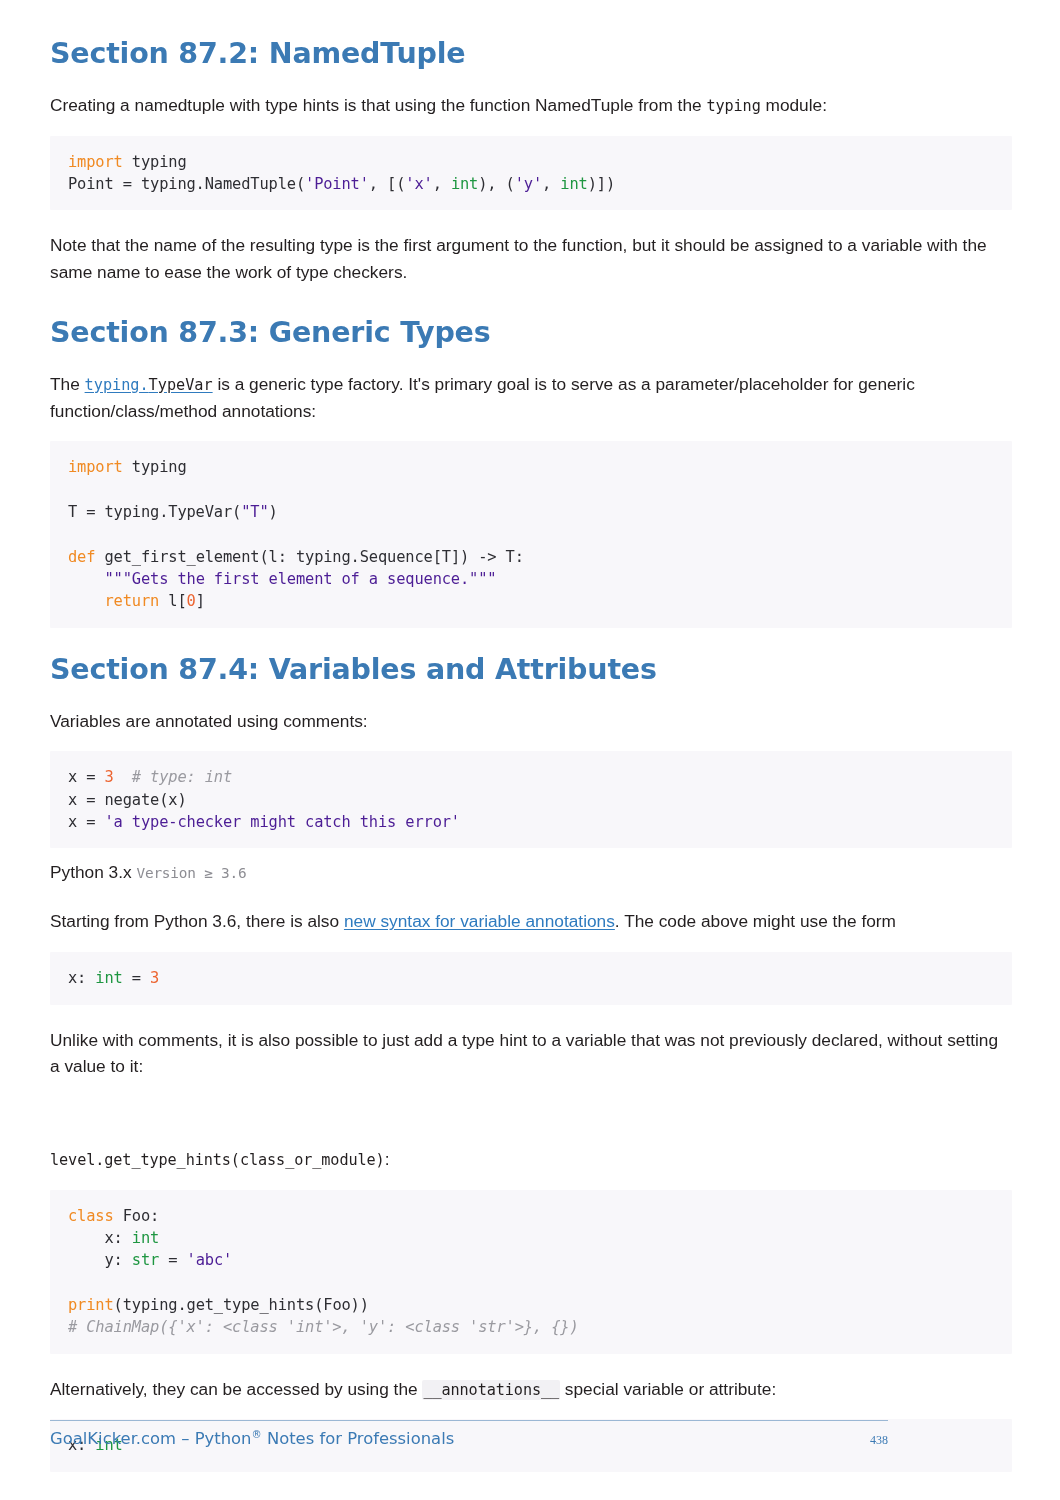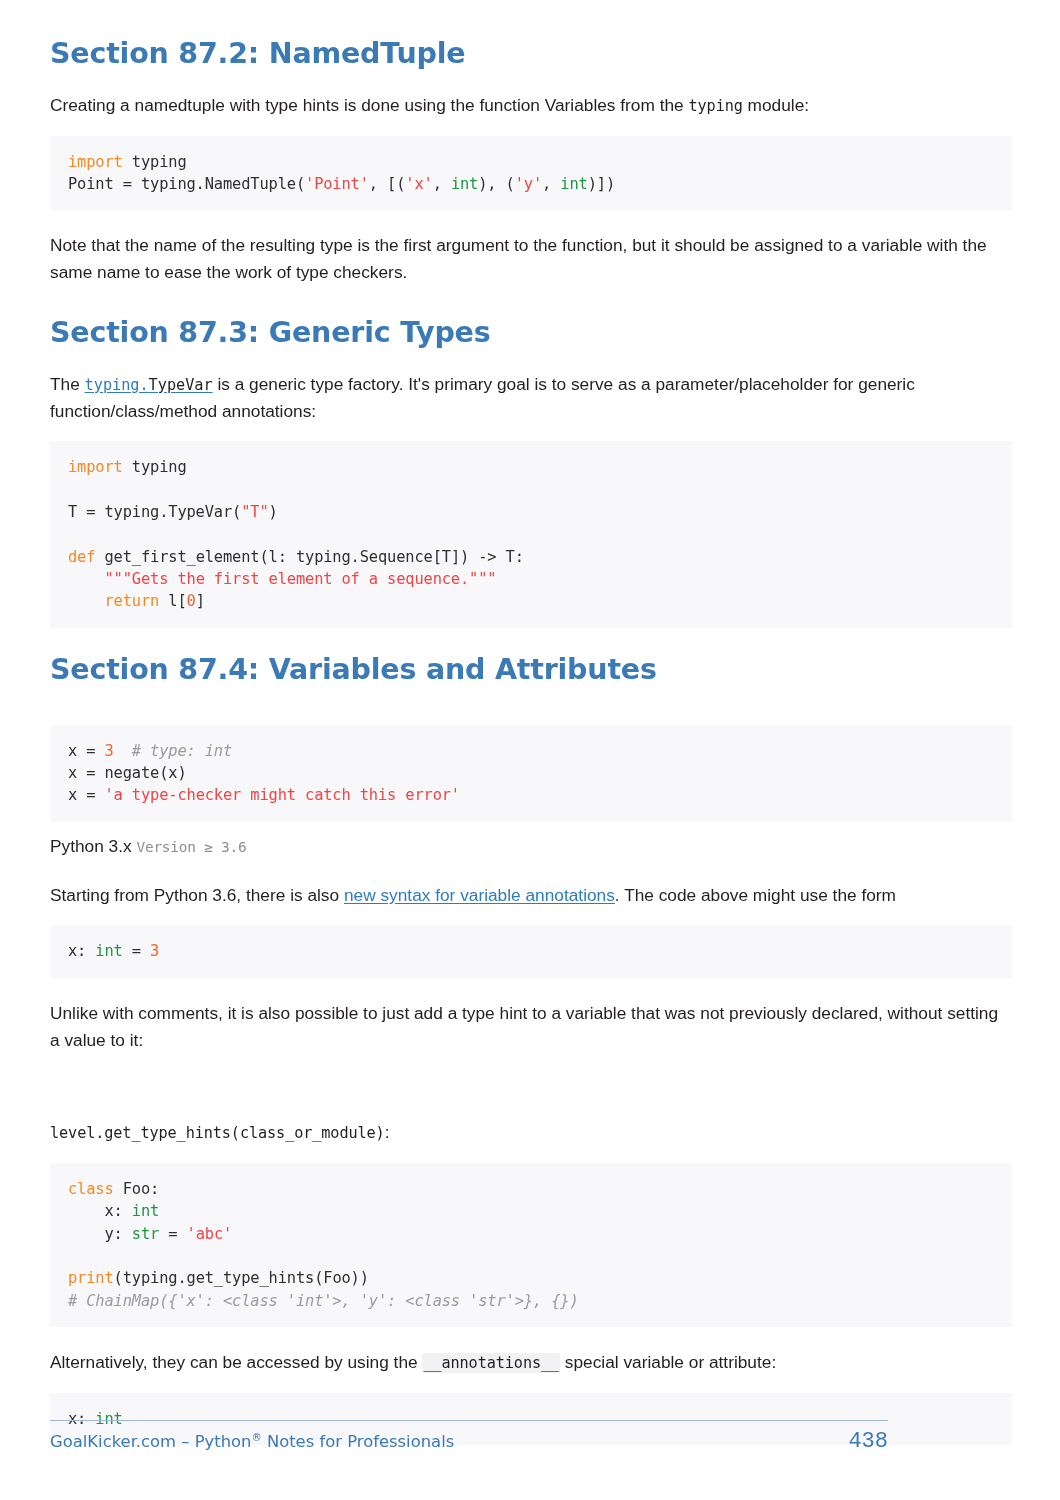--- a/index.html
+++ b/index.html
@@ -85,21 +85,21 @@
     line-height: 1.45;
     color: #2e2e33;
     margin: 0;
     padding: 15px 0 15px 18px;
     white-space: pre;
     border-radius: 1px;
     letter-spacing: -0.15px;
   }
 
   .tok-kw      { color: #f08a23; }
-  .tok-str     { color: #ef4444; }
+  .tok-str     { color: #4c1d95; }
   .tok-builtin { color: #1e9641; }
   .tok-num     { color: #ec6430; }
   .tok-comment { color: #9a9aa0; font-style: italic; }
   .tok-plain   { color: #2e2e33; }
 
   .version-line {
     margin: 0;
     padding: 0;
     font-size: 17.3px;
     line-height: 1.5;
@@ -134,37 +134,37 @@
   }
   footer.page-footer .row {
     display: flex;
     justify-content: space-between;
     align-items: baseline;
     font-family: "DejaVu Sans", sans-serif;
     font-size: 16.4px;
     color: #3b7ab4;
   }
   footer.page-footer .page-num {
-    font-family: Liberation Mono, monospace;
-    font-size: 22px;
+    font-family: Liberation Serif, serif;
+    font-size: 12px;
     color: #3b7ab4;
   }
   .sup { font-size: 0.62em; vertical-align: super; }
 </style>
 </head>
 <body>
 
 <div class="page">
   <div class="content">
 
     <h2 class="section-heading">Section 87.2: NamedTuple</h2>
     <div class="spacer-m"></div>
 
     <p class="body-text">
-      <span>Creating a namedtuple with type hints is done using the function Variables from the </span><span class="inline-code">typing</span><span> module:</span>
+      <span>Creating a namedtuple with type hints is that using the function NamedTuple from the </span><span class="inline-code">typing</span><span> module:</span>
     </p>
 
     <div class="spacer-s"></div>
     <pre class="code-block"><span class="tok-kw">import</span><span class="tok-plain"> typing</span>
 <span class="tok-plain">Point = typing.NamedTuple(</span><span class="tok-str">'Point'</span><span class="tok-plain">, [(</span><span class="tok-str">'x'</span><span class="tok-plain">, </span><span class="tok-builtin">int</span><span class="tok-plain">), (</span><span class="tok-str">'y'</span><span class="tok-plain">, </span><span class="tok-builtin">int</span><span class="tok-plain">)])</span></pre>
     <div class="spacer-m"></div>
 
     <p class="body-text">Note that the name of the resulting type is the first argument to the function, but it should be assigned to a variable with the same name to ease the work of type checkers.</p>
 
     <div class="h-gap-1"></div>
@@ -183,20 +183,21 @@
 
 <span class="tok-kw">def</span><span class="tok-plain"> get_first_element(l: typing.Sequence[T]) -&gt; T:</span>
 <span class="tok-plain">    </span><span class="tok-str">"""Gets the first element of a sequence."""</span>
 <span class="tok-plain">    </span><span class="tok-kw">return</span><span class="tok-plain"> l[</span><span class="tok-num">0</span><span class="tok-plain">]</span></pre>
 
     <div class="h-gap-2"></div>
 
     <h2 class="section-heading">Section 87.4: Variables and Attributes</h2>
     <div class="spacer-m"></div>
 
+    <p class="body-text">Variables are annotated using comments:</p>
 
     <div class="spacer-s"></div>
     <pre class="code-block"><span class="tok-plain">x = </span><span class="tok-num">3</span><span class="tok-plain">  </span><span class="tok-comment"># type: int</span>
 <span class="tok-plain">x = negate(x)</span>
 <span class="tok-plain">x = </span><span class="tok-str">'a type-checker might catch this error'</span></pre>
     <div class="spacer-xs"></div>
 
     <p class="version-line">
       <span class="ver-main">Python 3.x</span>
       <span class="ver-sub">Version ≥ 3.6</span>

